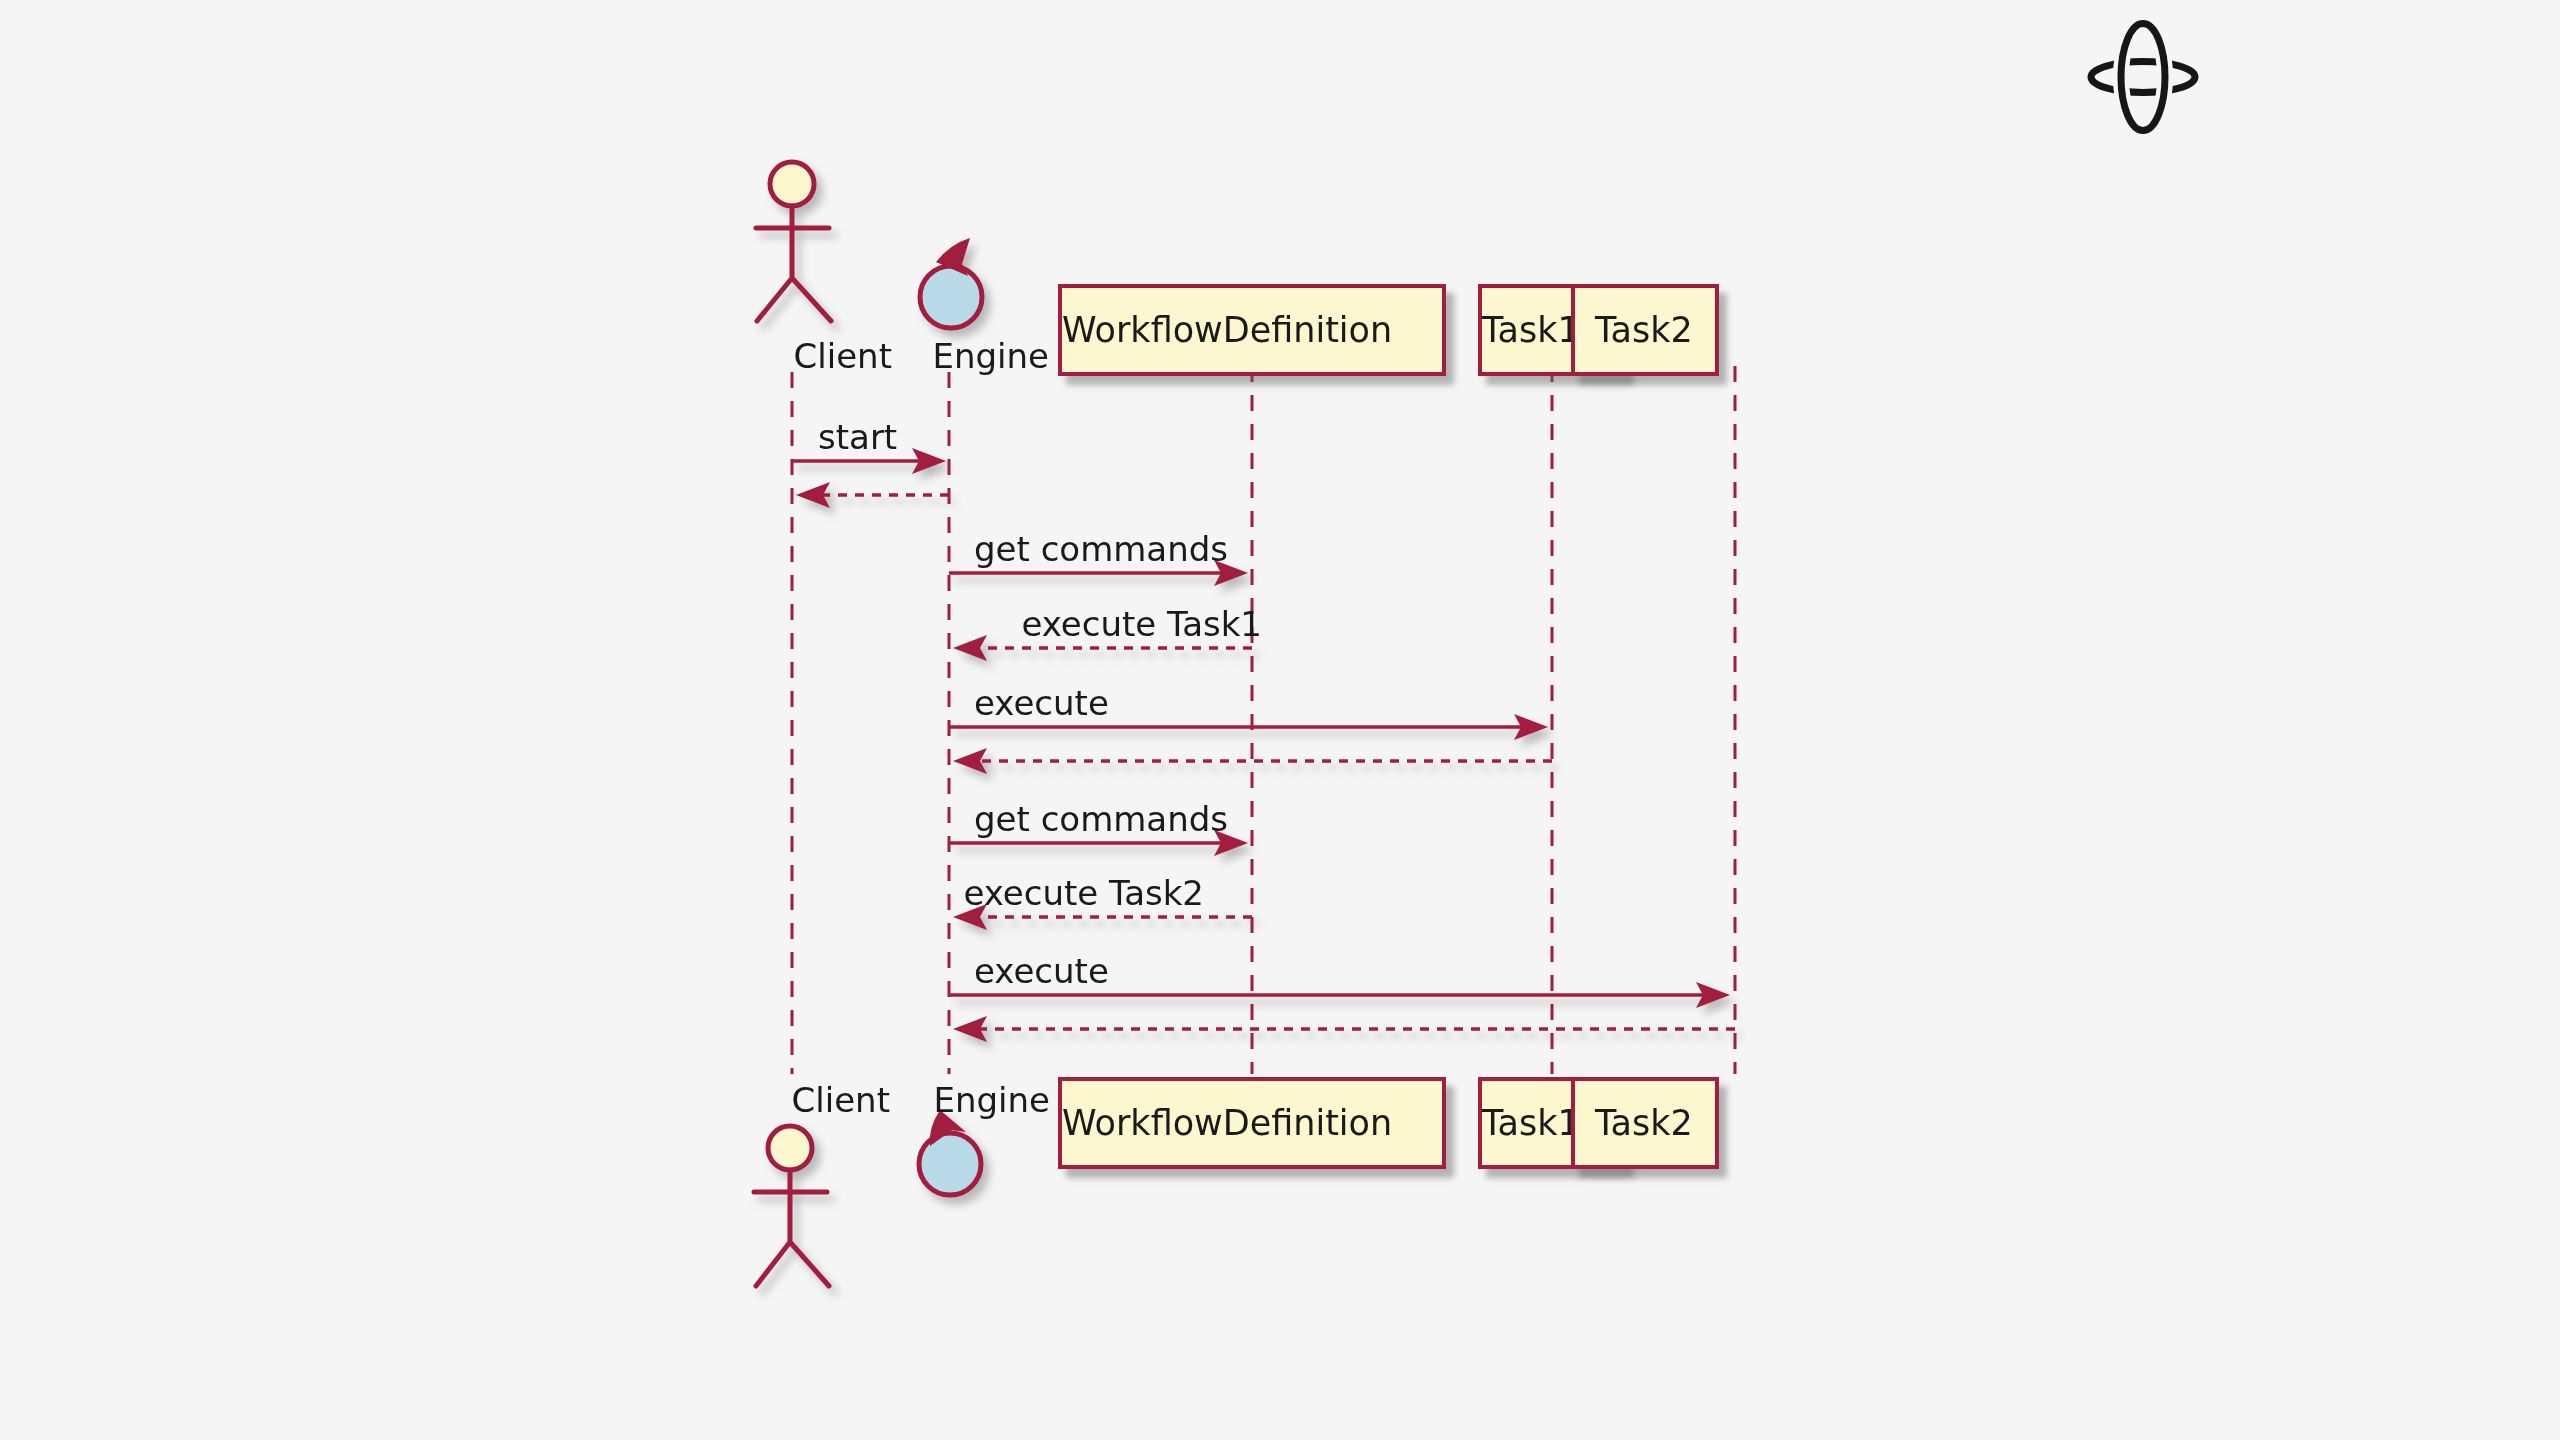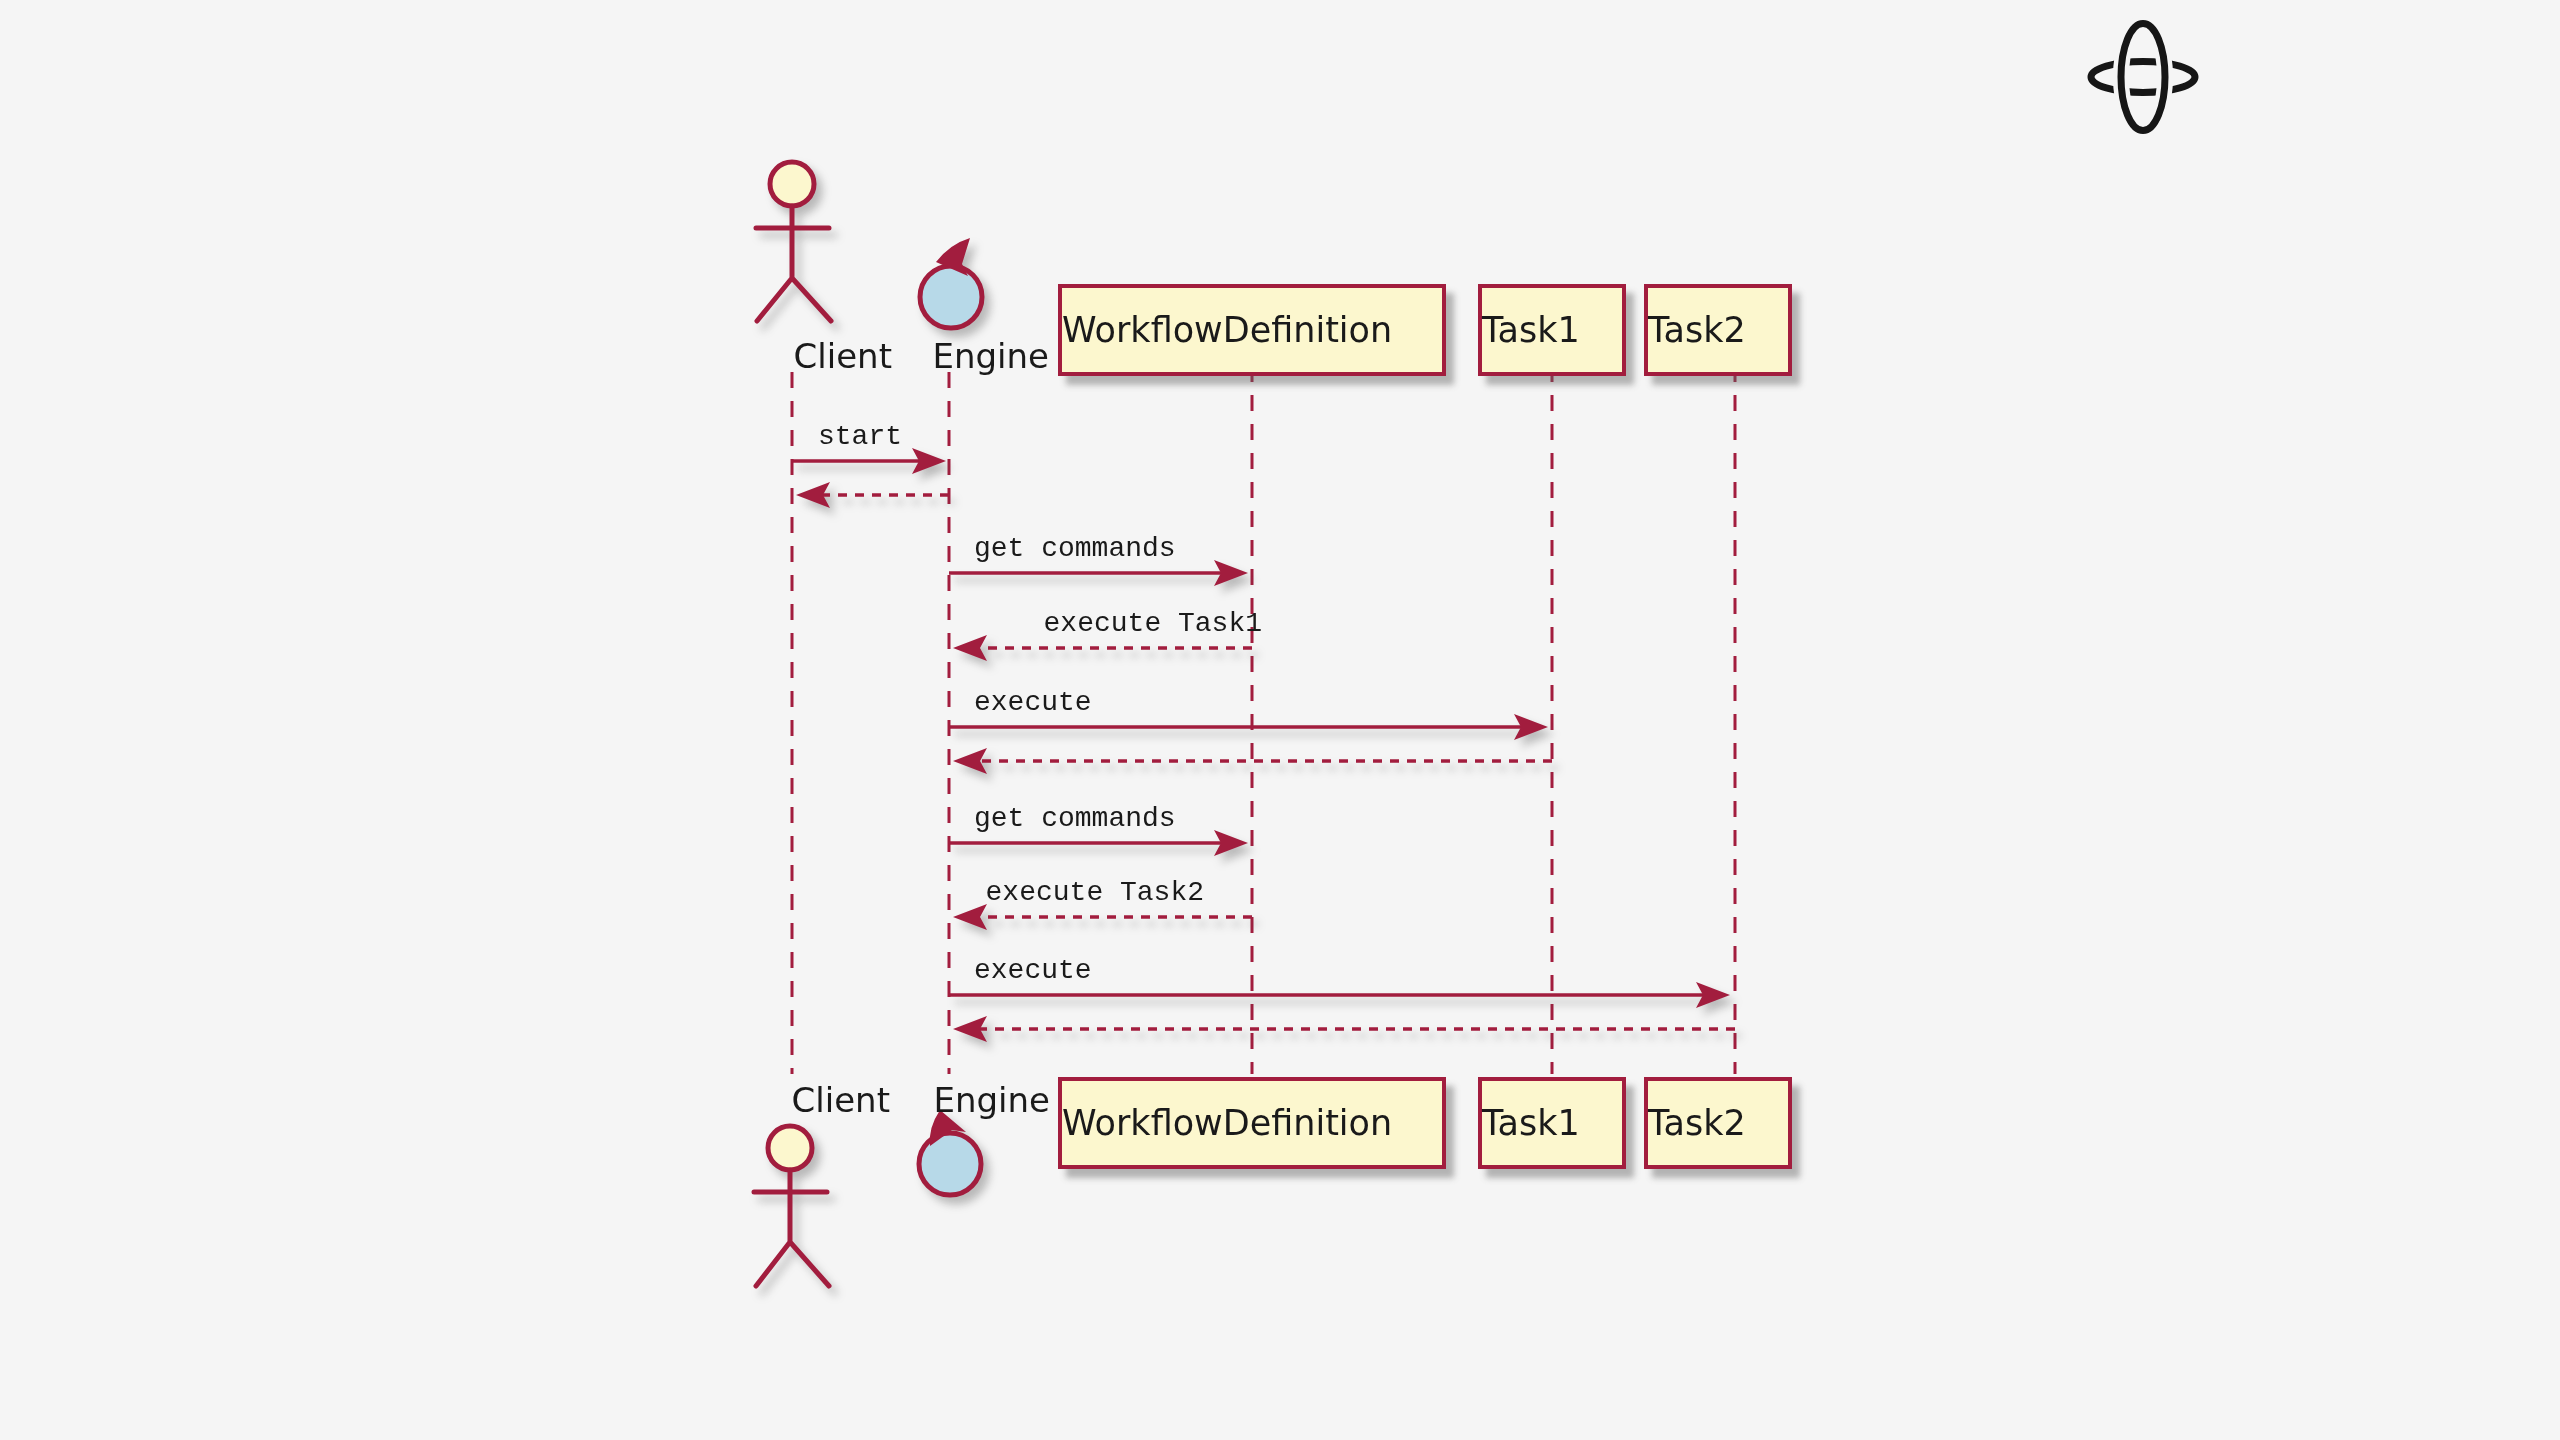--- a/index.html
+++ b/index.html
@@ -28,31 +28,31 @@
   .pbox{
     position:absolute;height:92px;box-sizing:border-box;
     background:var(--box_fill);border:4px solid var(--crimson);
     box-shadow:8px 9px 6px rgba(100,100,100,0.45);
     display:flex;align-items:center;justify-content:flex-start;
     font-size:35px;white-space:nowrap;
   }
   .toprow{top:284px;} .botrow{top:1077px;}
   .bx-wfd{left:1058px;width:388px;}
   .bx-t1{left:1478px;width:148px;}
-  .bx-t2{left:1644px;width:148px;}
+  .bx-t2{left:1571px;width:148px;padding-left:20px;}
 
   
   .alabel{
     position:absolute;width:200px;text-align:right;
     font-size:34px;line-height:40px;white-space:nowrap;
   }
 
   
   .mlabel{
-    position:absolute;font-size:28px;line-height:44px;white-space:nowrap;font-family:Liberation Mono, monospace;
+    position:absolute;font-size:34px;line-height:44px;white-space:nowrap;
   }
   .mlabel.ralign{text-align:right;}
 
   
   .logo-text{
     position:absolute;left:2222px;top:40px;
     font-family:"Liberation Sans",sans-serif;
     font-size:70px;line-height:74px;letter-spacing:0px;
     color:var(--logo_ink);white-space:nowrap;
   }

